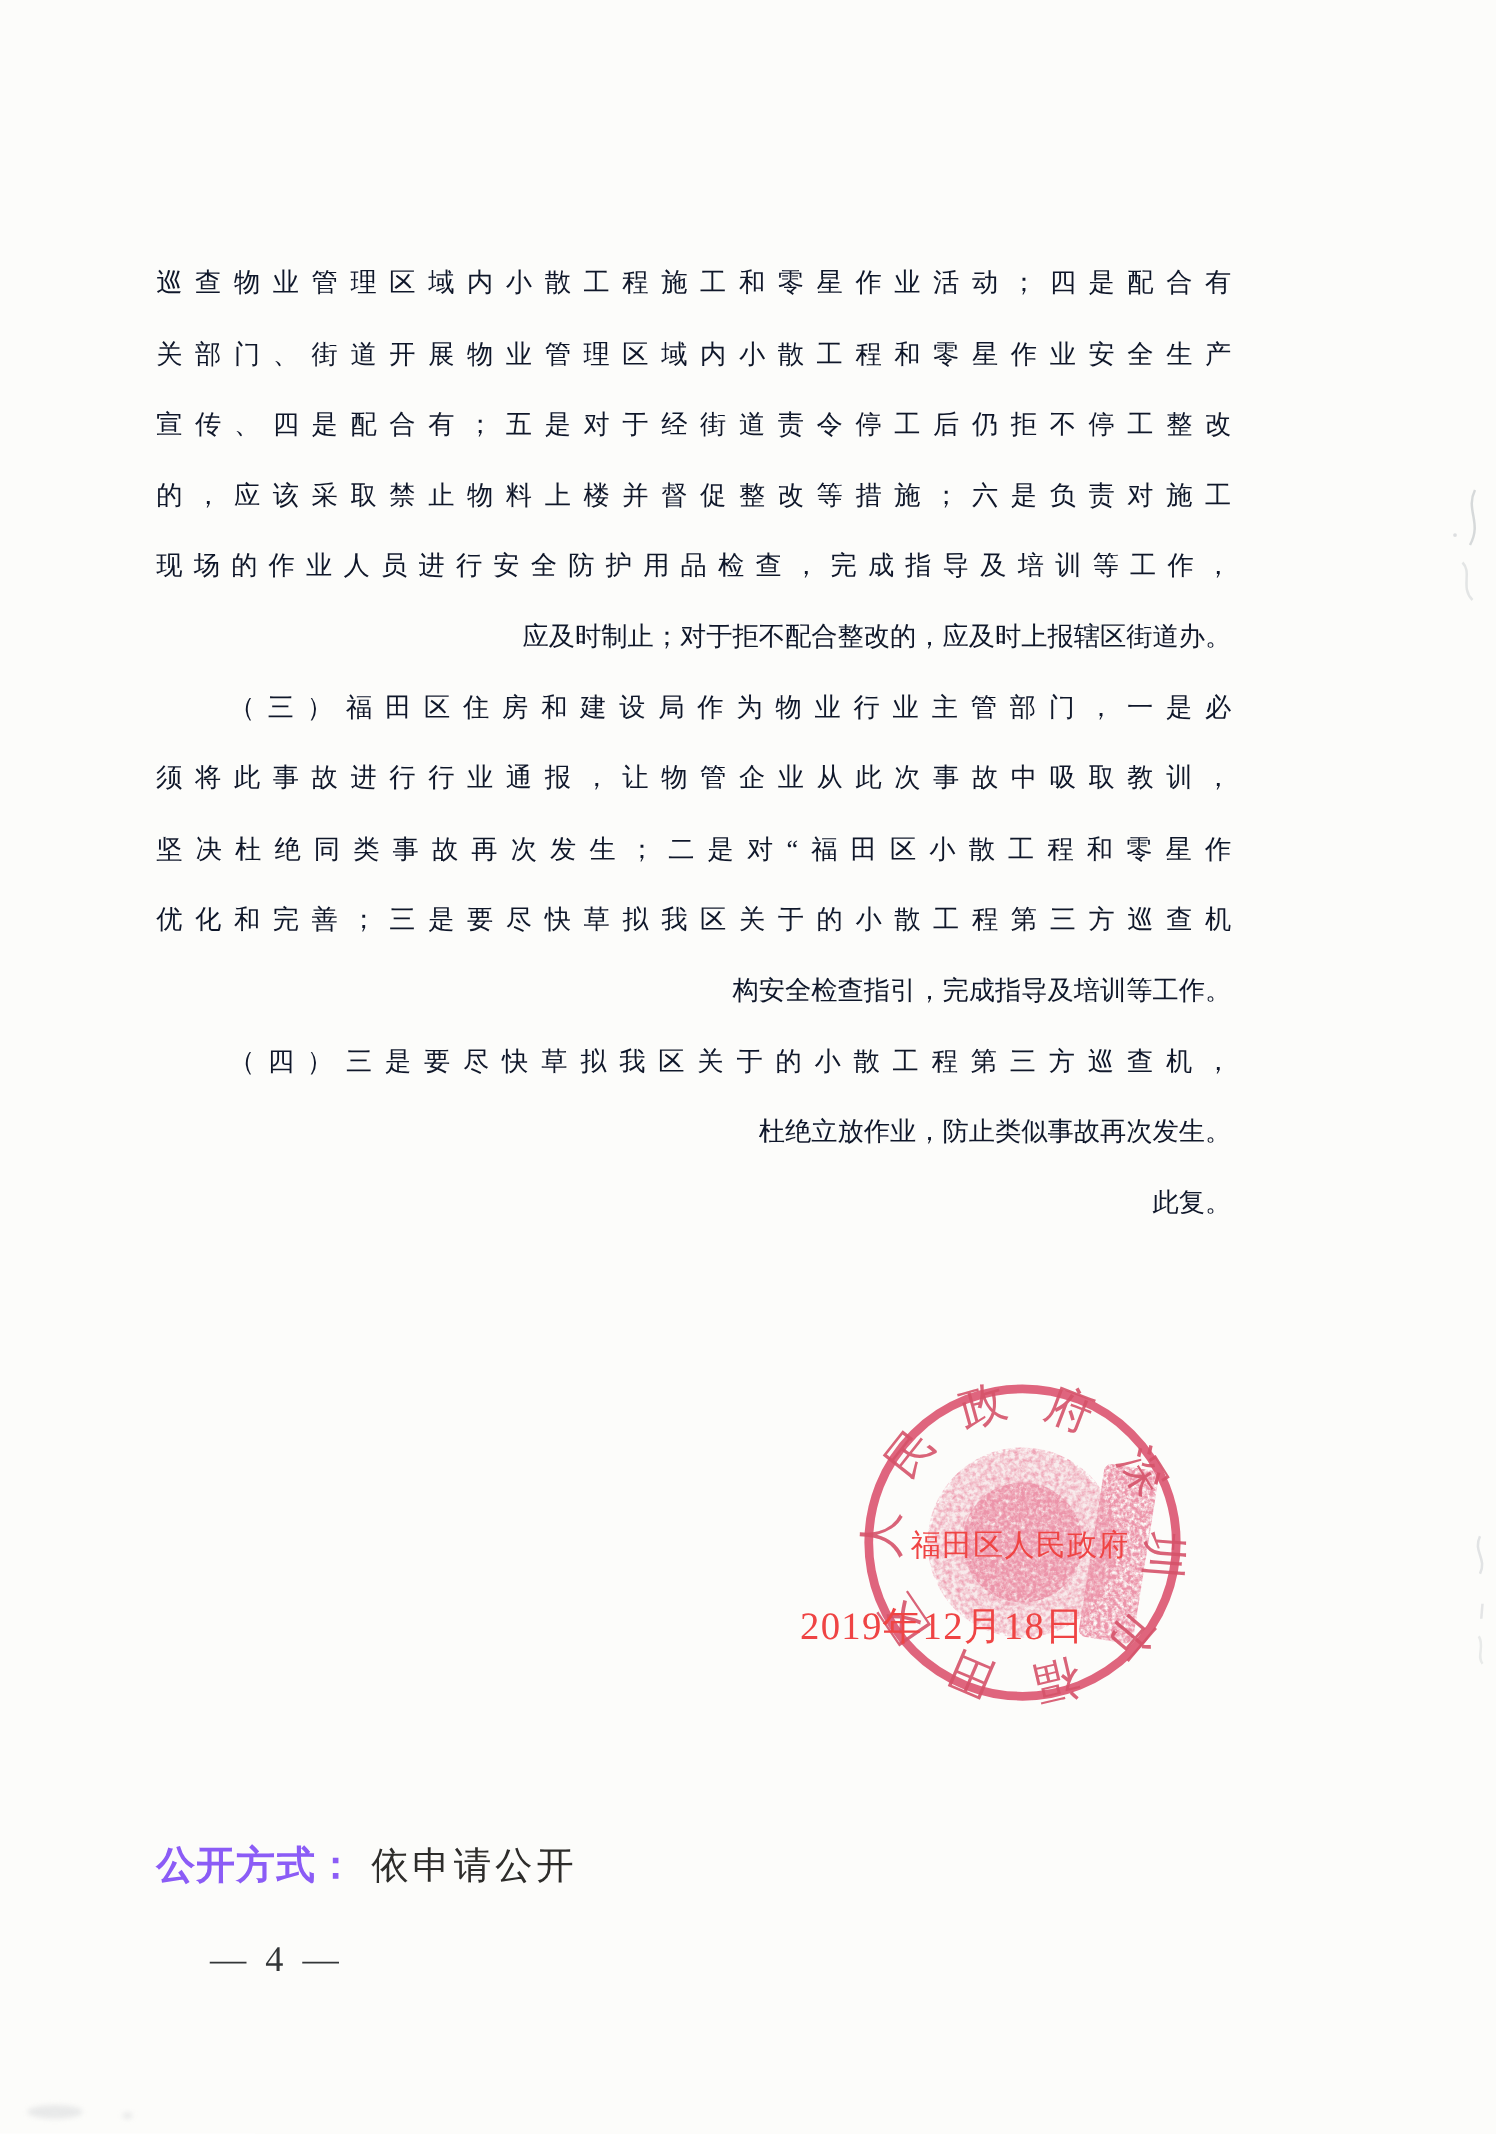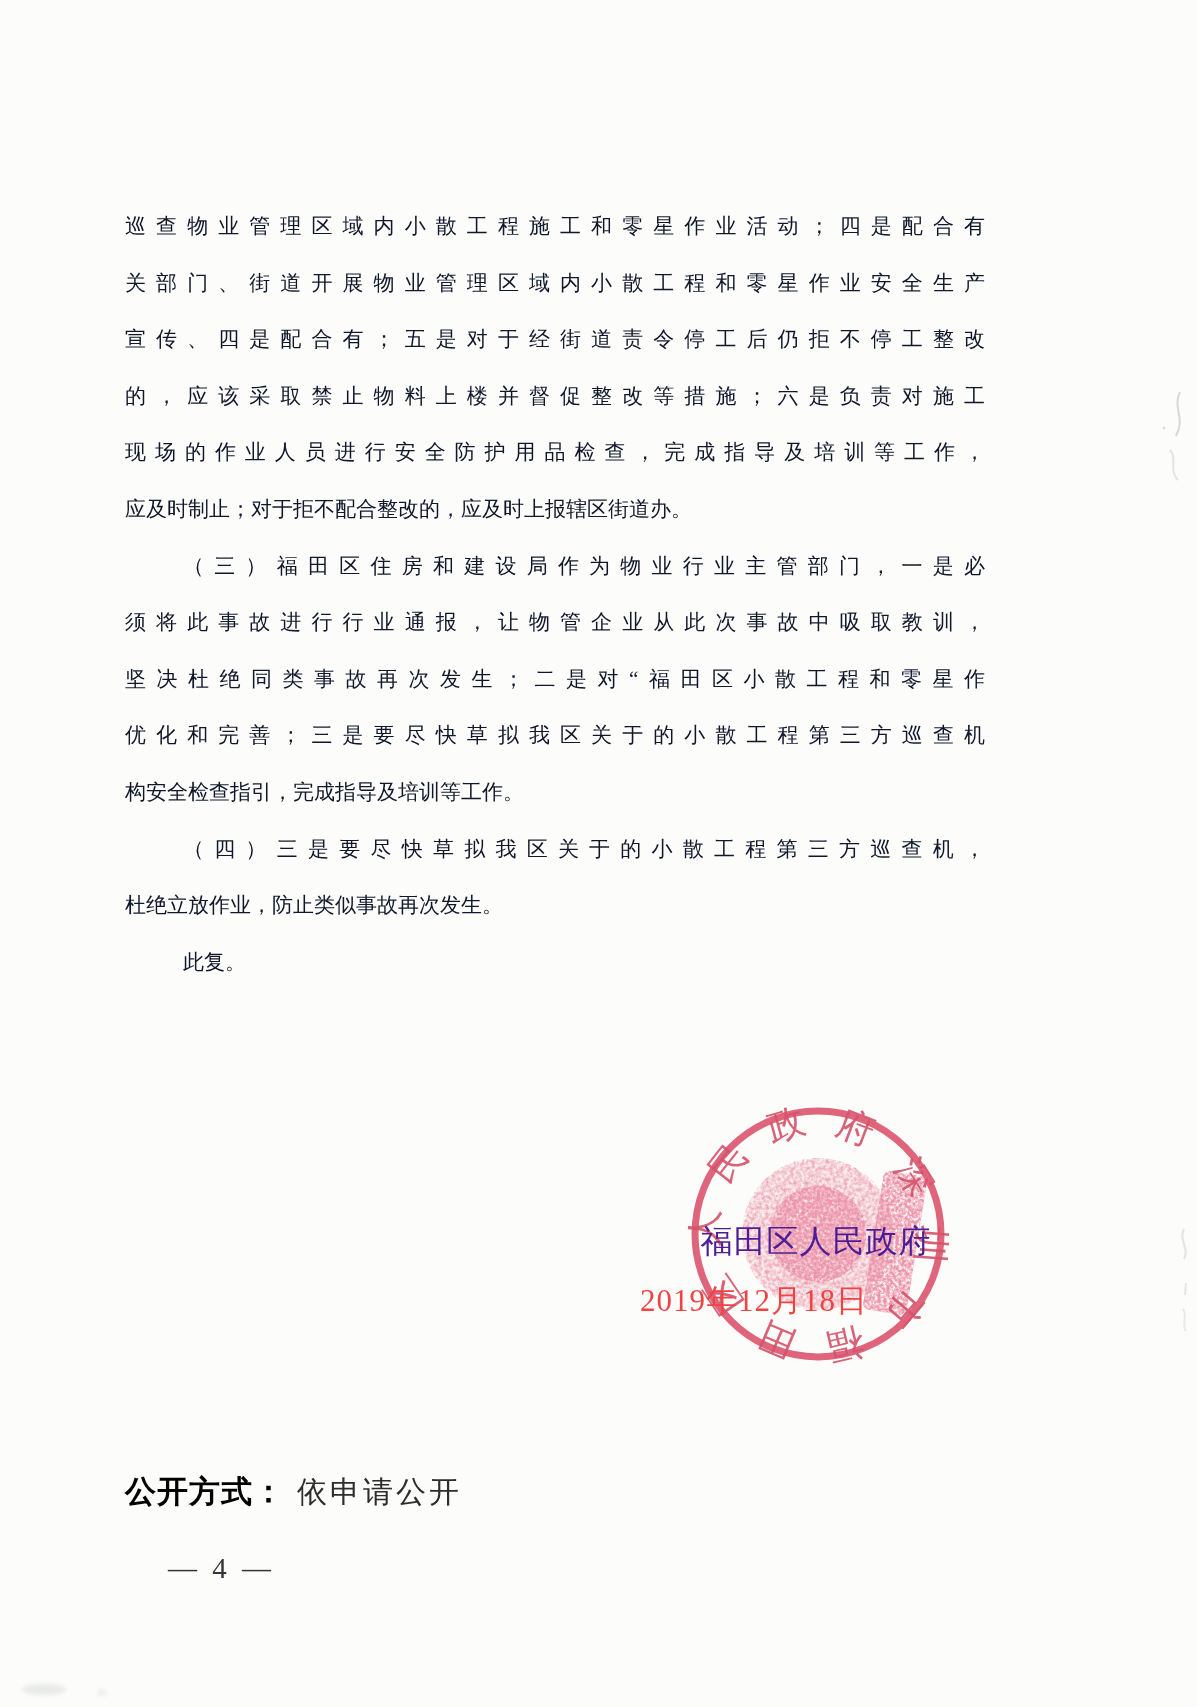--- a/index.html
+++ b/index.html
@@ -13,45 +13,46 @@
   
   .doc-body{
     position:absolute;left:125px;top:198px;width:860px;
     color:#0f172a;
     font-size:21px;
   }
   .ln{
     height:56.6px;line-height:56.6px;
     white-space:nowrap;
     letter-spacing:0px;
+    text-align:right;
   }
   .ln.j{
     white-space:normal;
     text-align:justify;
     text-align-last:justify;
     text-justify:inter-character;
   }
   .ln.ind{text-indent:58px;}
   
   .seal{position:absolute;left:687px;top:1103px;width:262px;height:262px;}
   .sig-org{
     position:absolute;left:640px;top:1220px;width:352px;
-    text-align:center;font-size:32px;letter-spacing:1px;color:#4c1d95;
+    text-align:center;font-size:24px;letter-spacing:1px;color:#ef4444;
     font-family:"Liberation Serif", serif;
   }
   .sig-date{
     position:absolute;left:640px;top:1280px;width:352px;
     text-align:left;font-size:31px;letter-spacing:1px;color:#ef4444;
     font-family:"Liberation Serif", serif;
   }
   
   .disclosure{position:absolute;left:125px;top:1471px;white-space:nowrap;}
   .disclosure .dl{
     font-family:"Liberation Sans", sans-serif;
-    font-weight:700;font-size:31px;color:#000000;letter-spacing:1px;
+    font-weight:700;font-size:31px;color:#8b5cf6;letter-spacing:1px;
   }
   .disclosure .dv{
     font-family:"Liberation Serif", serif;
     font-size:30px;color:#2e2d2b;margin-left:12px;letter-spacing:3px;
   }
   .pagenum{
     position:absolute;left:168px;top:1552px;
     font-family:"Liberation Serif", serif;
     font-size:29px;color:#333638;letter-spacing:4px;
   }

